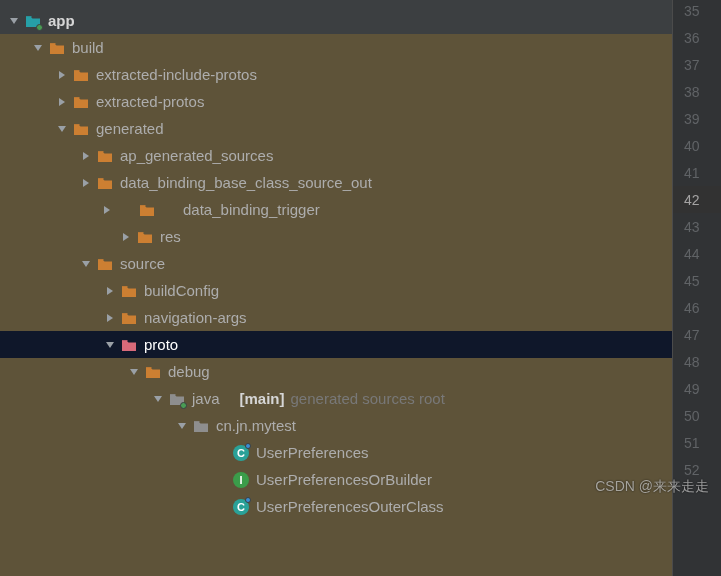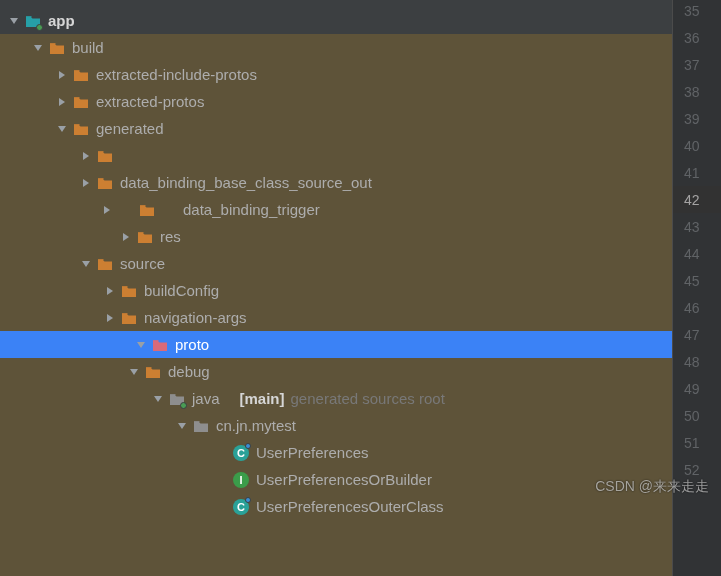--- a/index.html
+++ b/index.html
@@ -33,21 +33,21 @@
   }
   .gutter-line.caret {
     background: #323232; color: #a4a3a3;
   }
   .row {
     position: absolute; left: 0; width: 672px; height: 27px;
     display: flex; align-items: center;
     white-space: nowrap;
   }
   .row.app-row { background: #3c3f41; }
-  .row.selected { background: #3b82f6; padding-left: 31px; }
+  .row.selected { background: #0f172a; }
   .row .indent { display: inline-block; height: 1px; }
   .chev {
     width: 16px; height: 16px; display: inline-flex;
     align-items: center; justify-content: center;
     margin-right: 2px; color: #9aa0a6;
   }
   .chev svg { width: 10px; height: 10px; fill: #9aa0a6; }
   .icon {
     width: 18px; height: 18px; display: inline-flex;
     align-items: center; justify-content: center; margin-right: 6px;
@@ -175,20 +175,21 @@
             <svg viewBox="0 0 10 10">
               <path d="M2 1 L8 5 L2 9 Z"></path>
             </svg>
           </span>
           <span class="icon">
             <svg class="folder-svg" viewBox="0 0 16 14">
               <path class="folder-orange" d="M1 3 L6 3 L7.5 4.5 L15 4.5 L15 13 L1 13 Z"></path>
               <path class="folder-orange" d="M1 2 L6 2 L7 3 L1 3 Z" opacity="0.85"></path>
             </svg>
           </span>
+          <span class="label">ap_generated_sources</span>
         </div>
         <div class="row" style="top: 169px;">
           <span class="indent" style="width:78px"></span>
           <span class="chev">
             <svg viewBox="0 0 10 10">
               <path d="M2 1 L8 5 L2 9 Z"></path>
             </svg>
           </span>
           <span class="icon">
             <svg class="folder-svg" viewBox="0 0 16 14">

